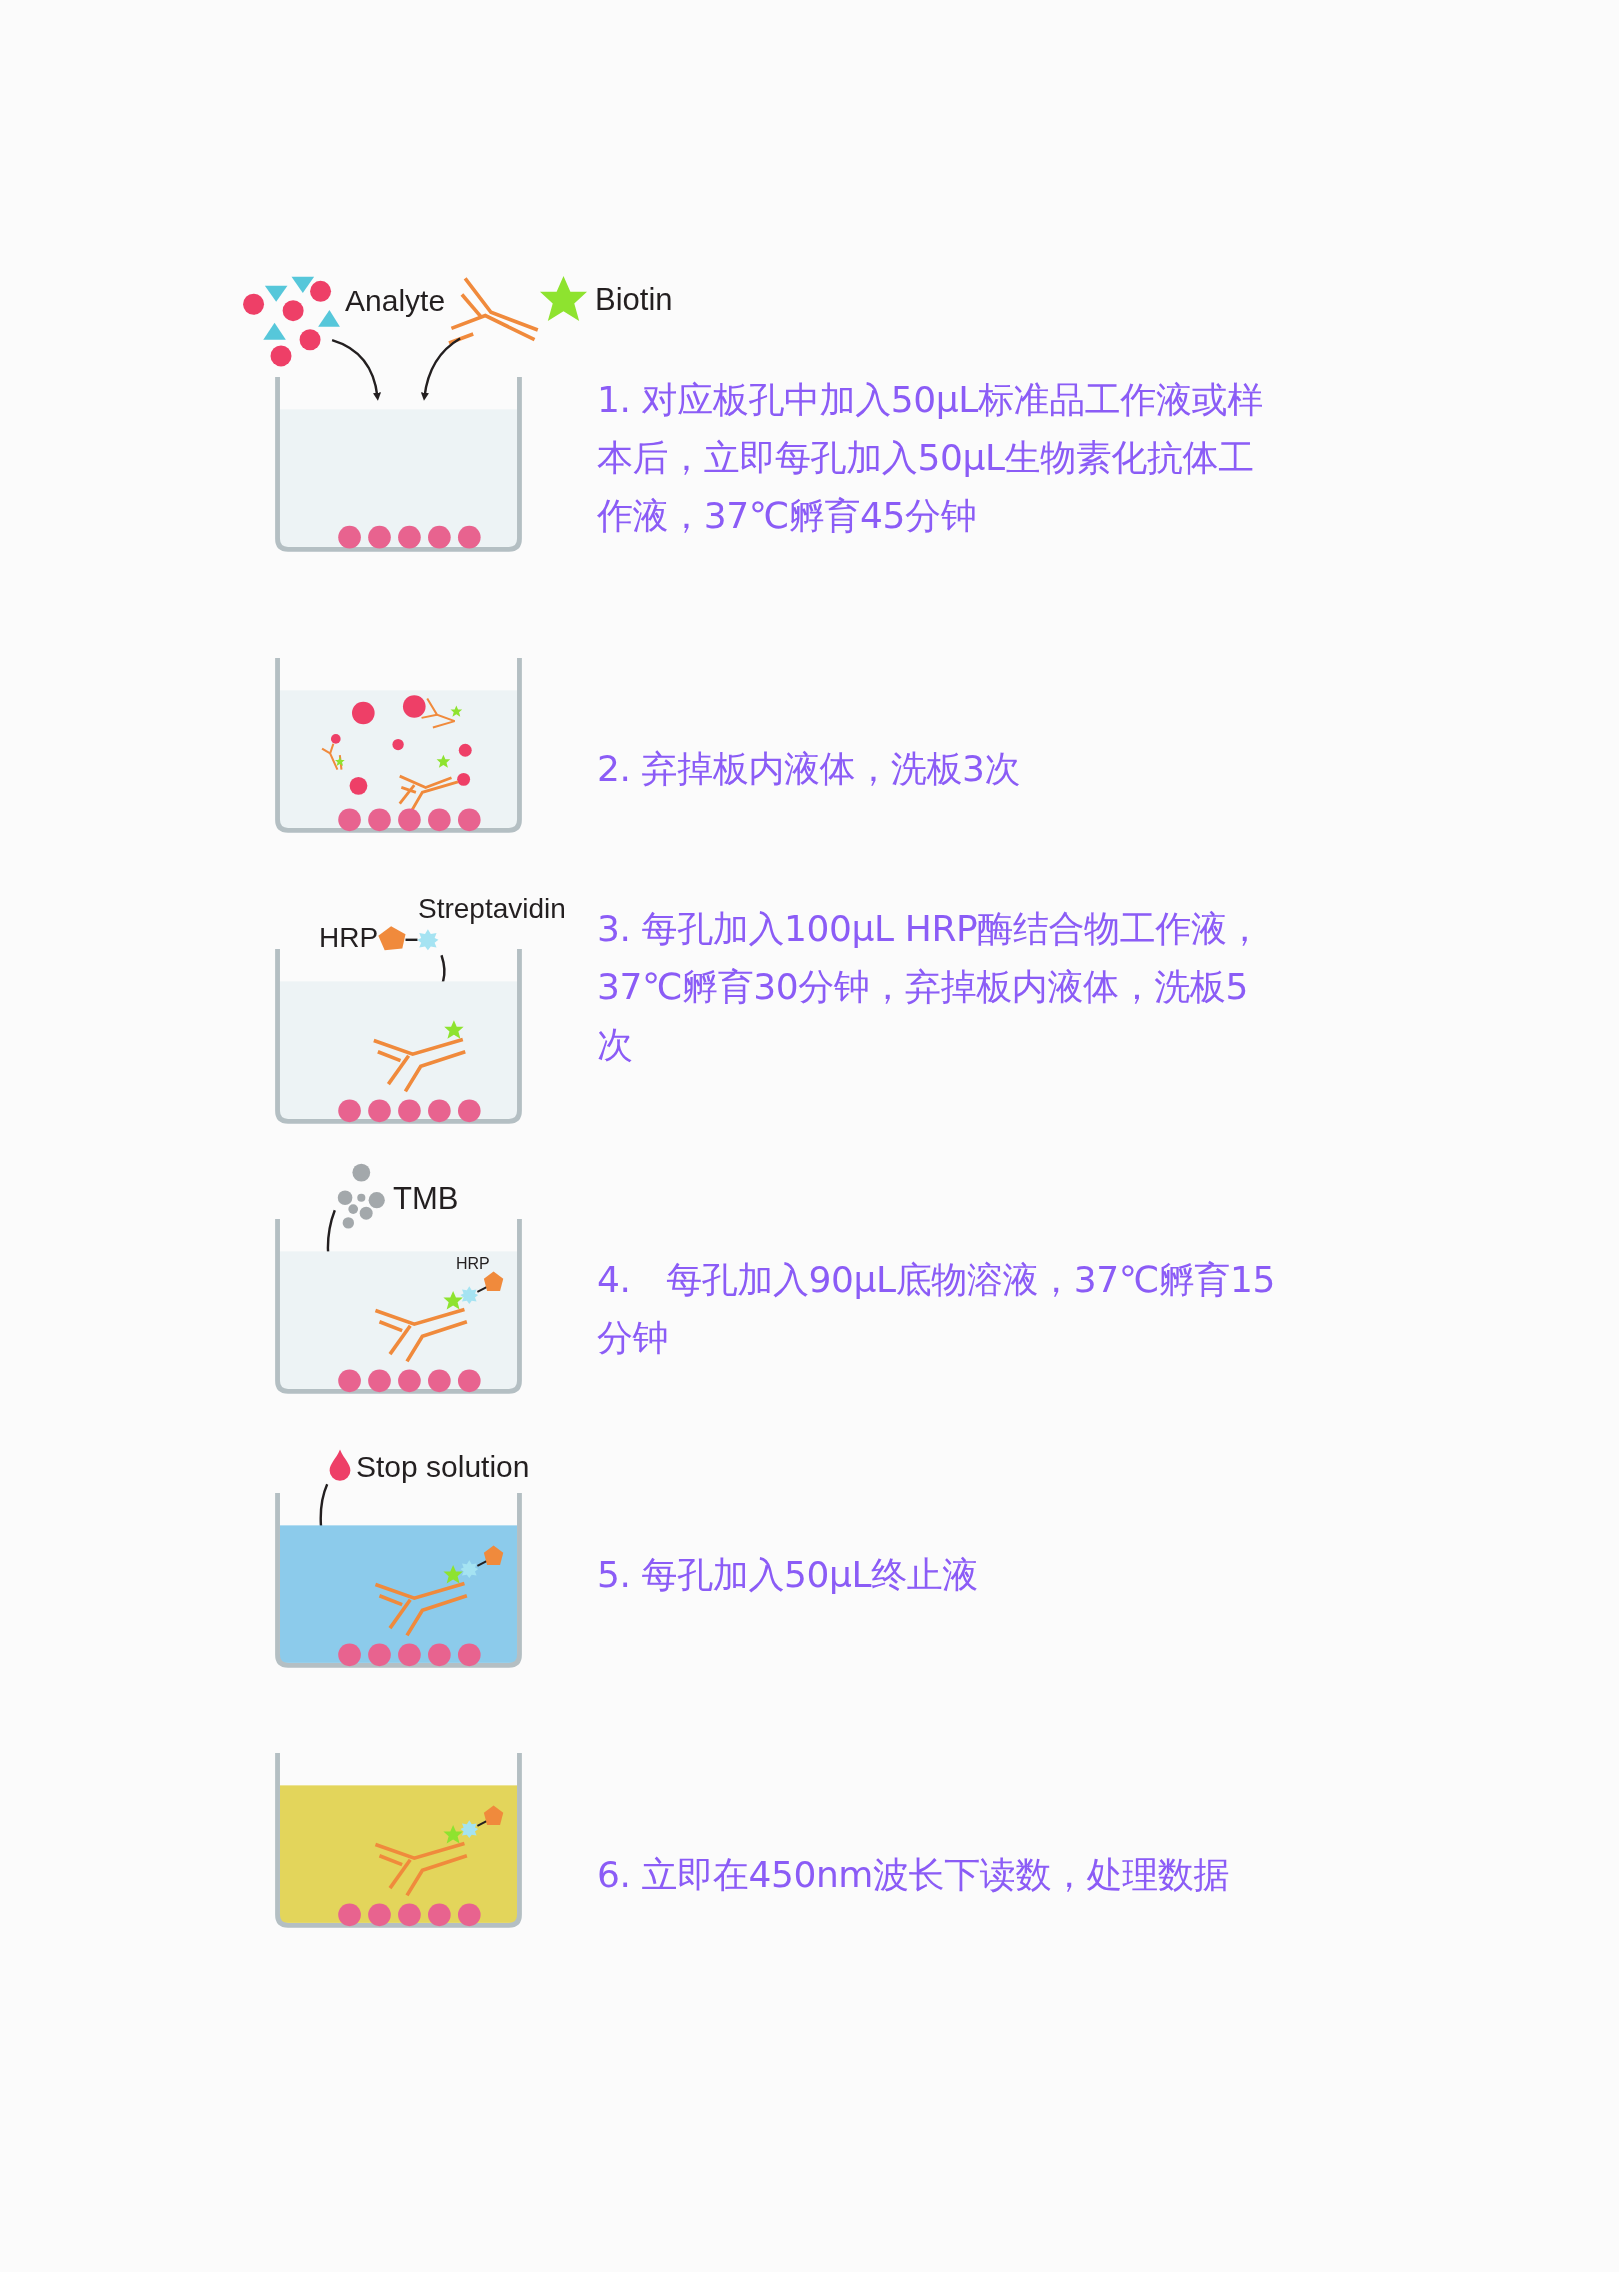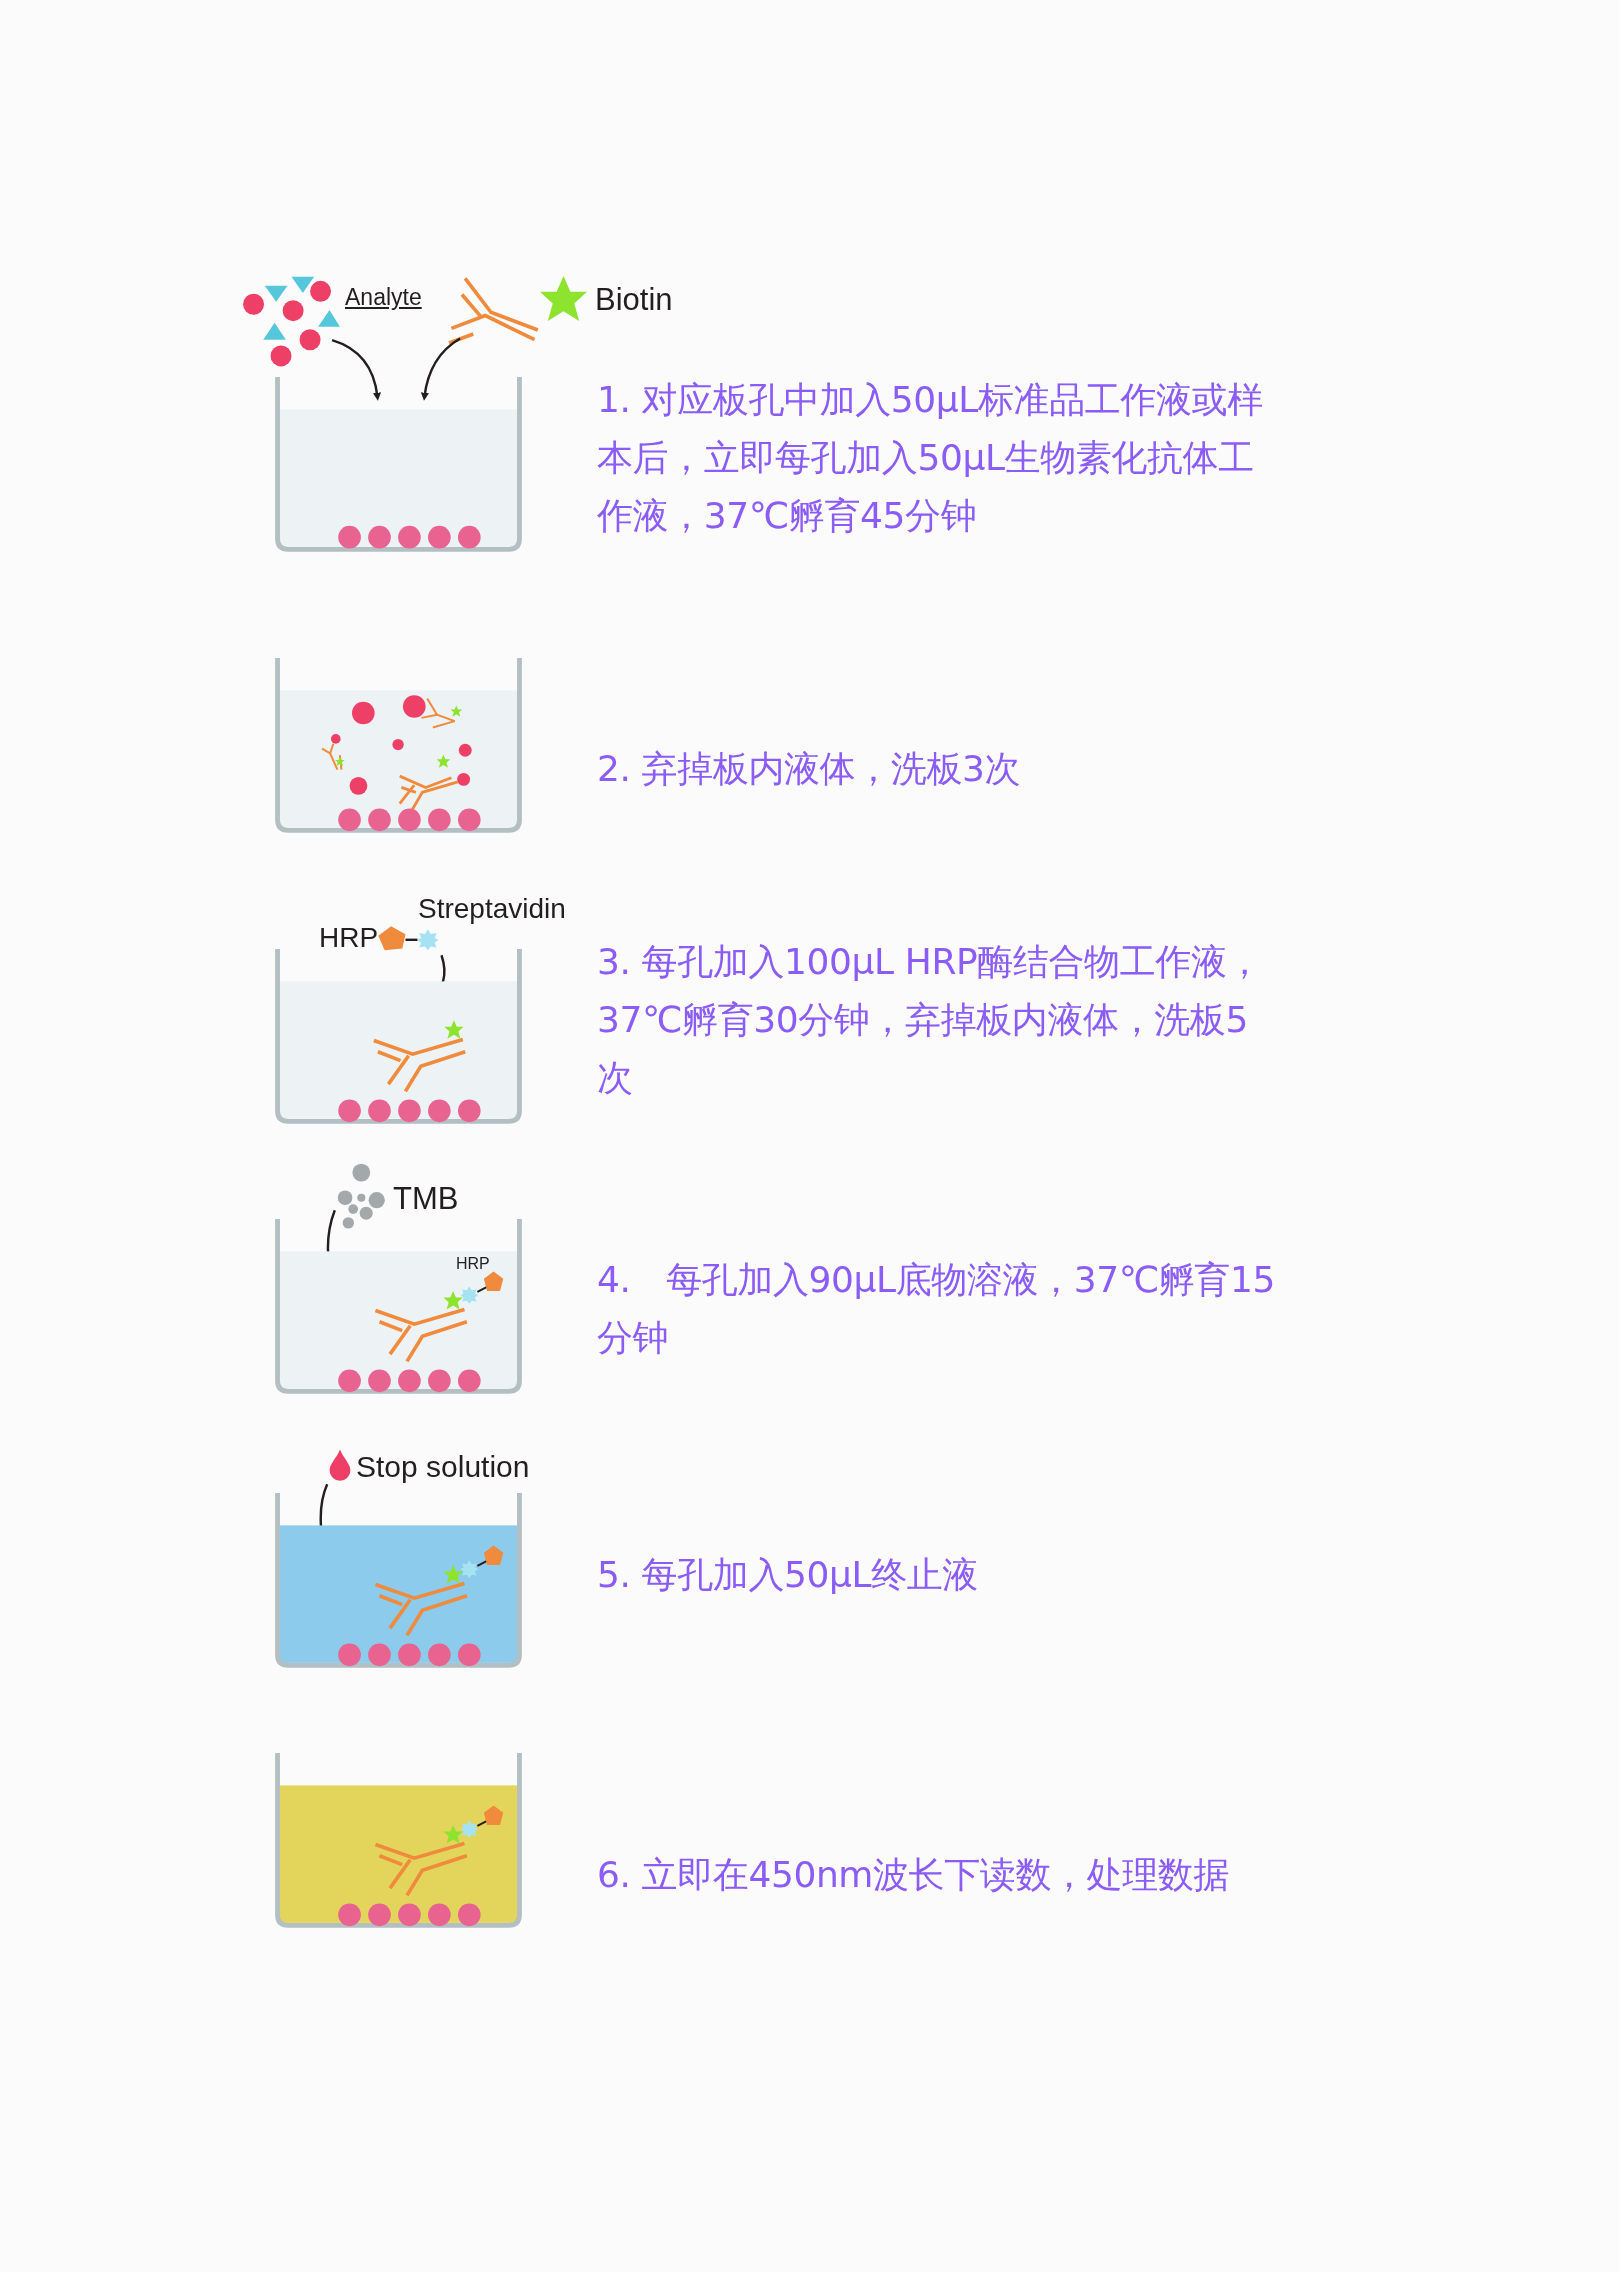--- a/index.html
+++ b/index.html
@@ -50,21 +50,21 @@
     <circle cx="23" cy="56" r="13" fill="#ee3f67"></circle>
     <circle cx="72" cy="64" r="13" fill="#ee3f67"></circle>
     <circle cx="106" cy="40" r="13" fill="#ee3f67"></circle>
     <circle cx="93" cy="100" r="13" fill="#ee3f67"></circle>
     <circle cx="57" cy="120" r="13" fill="#ee3f67"></circle>
     <polygon points="37,33 65,33 51,53" fill="#56c7da"></polygon>
     <polygon points="70,22 98,22 84,42" fill="#56c7da"></polygon>
     <polygon points="35,100 63,100 49,79" fill="#56c7da"></polygon>
     <polygon points="103,84 130,84 117,63" fill="#56c7da"></polygon>
   </svg>
-  <div class="label" style="left:345px;top:284px;font-size:23px;text-decoration:underline;">Analyte</div>
+  <div class="label" style="left:345px;top:284px;font-size:30px;">Analyte</div>
 
   <svg style="left:449px;top:275px;" width="113" height="81" viewBox="0 0 140 100">
     <g fill="none" stroke="#f08a3c" stroke-width="4.5">
       <polyline points="20,4 52,46 110,68"></polyline>
       <polyline points="16,24 40,52"></polyline>
       <polyline points="3,66 45,50 106,80"></polyline>
       <polyline points="0,84 30,73"></polyline>
     </g>
   </svg>
   <svg style="left:539px;top:275px;" width="49" height="49" viewBox="-25 -25 50 50">
@@ -139,21 +139,21 @@
   <svg style="left:417px;top:952px;" width="49" height="65" viewBox="0 0 60 80">
     <path d="M30,4 Q42,40 14,60" fill="none" stroke="#231f20" stroke-width="3" marker-end="url(#arrowhead)"></path>
   </svg>
   <svg style="left:275px;top:949px;" width="247" height="178" viewBox="0 0 305 220">
     <rect x="6" y="40" width="293" height="170" fill="#edf3f5"></rect>
     <path d="M3,0 V200 Q3,213 16,213 H289 Q302,213 302,200 V0" fill="none" stroke="#b4bfc3" stroke-width="6"></path>
     <use href="#bound-ab" transform="translate(-5,-5)"></use>
     <use href="#biotin-sm" transform="translate(221,100)"></use>
     <use href="#beads" transform="translate(0,5)"></use>
   </svg>
-  <div class="step-text" style="top:933px;">
+  <div class="step-text" style="top:900px;">
     <div>3. 每孔加入100μL HRP酶结合物工作液，</div>
     <div>37℃孵育30分钟，弃掉板内液体，洗板5</div>
     <div>次</div>
   </div>
 </div>
 
 <div>
   <svg style="left:332px;top:1158px;" width="57" height="73" viewBox="0 0 70 90">
     <circle cx="36" cy="18" r="11" fill="#a3a8ab"></circle>
     <circle cx="16" cy="49" r="9" fill="#a3a8ab"></circle>

